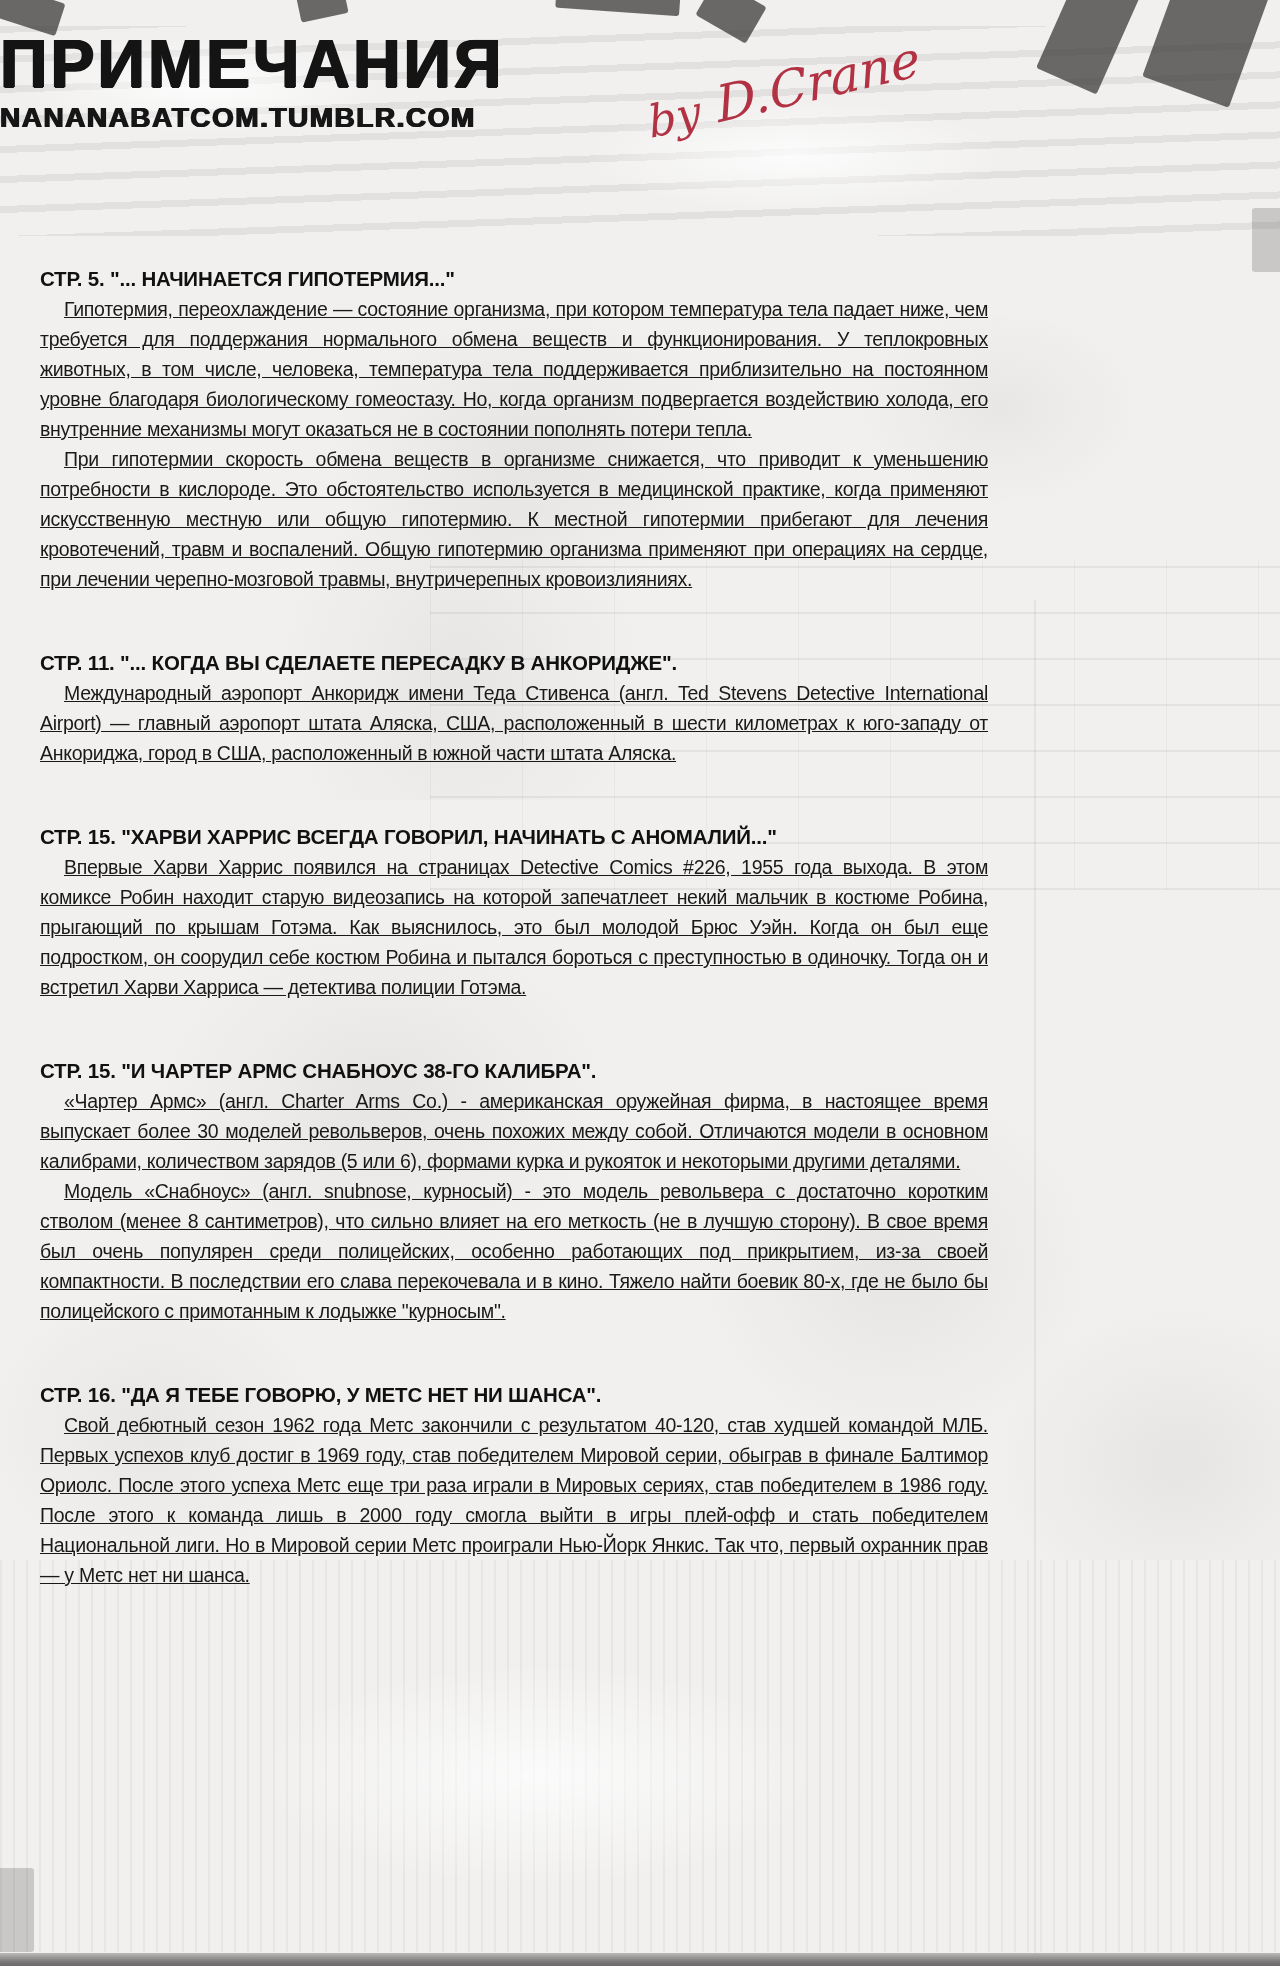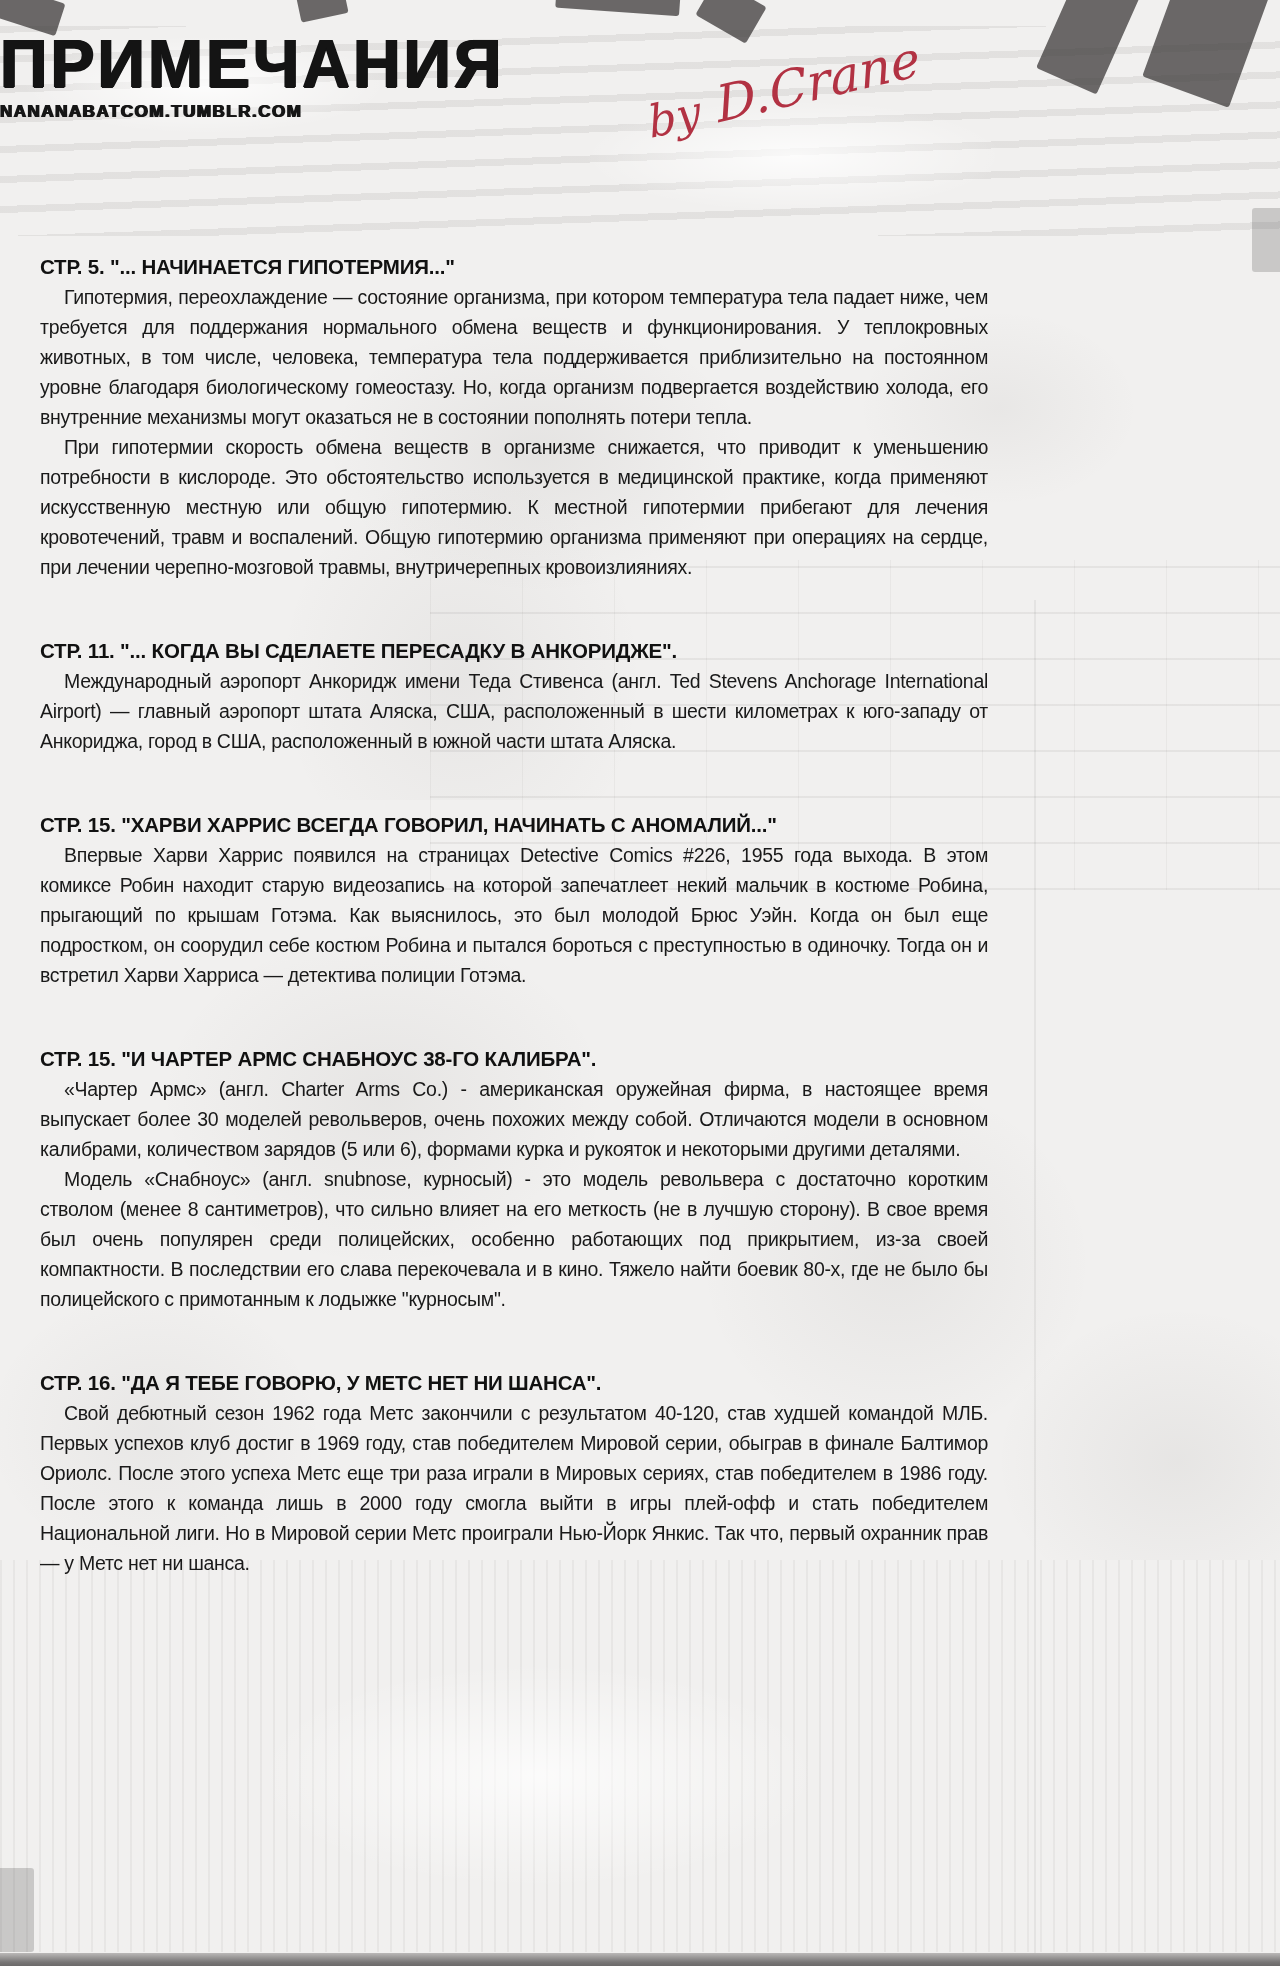--- a/index.html
+++ b/index.html
@@ -63,41 +63,41 @@
   
   .fg{position:relative;z-index:1;}
   .header{width:1020px;padding-top:30px;text-align:left;}
   .title{
     font-size:66px;font-weight:bold;line-height:1;letter-spacing:3px;
     color:#141414;
     text-shadow:1px 0 0 currentColor,-1px 0 0 currentColor,0 1px 0 currentColor;
     transform:scaleY(1.05);
   }
   .site-url{
-    margin-top:6px;font-size:17px;font-weight:bold;letter-spacing:1.5px;color:#161616;
+    margin-top:6px;font-size:28px;font-weight:bold;letter-spacing:1.5px;color:#161616;
     text-shadow:.8px 0 0 currentColor,-.8px 0 0 currentColor;
   }
   .signature{
     position:absolute;left:652px;top:92px;
     transform:rotate(-13deg) skewX(-6deg);transform-origin:left bottom;
     font-family:"DejaVu Serif",serif;font-style:italic;
     color:#b23243;white-space:nowrap;
   }
   .signature .by{font-size:44px;}
   .signature .name{font-size:50px;margin-left:12px;}
   .content{width:948px;padding:130px 0 0 40px;}
   .note-section{margin-bottom:54px;}
   .note-section h2{
     margin:0;font-size:20.5px;line-height:30px;font-weight:bold;
     letter-spacing:-0.2px;color:#111;
   }
   .note-section p{
     margin:0;font-size:19.5px;line-height:30px;
     text-align:justify;text-indent:24px;
-    letter-spacing:-0.3px;color:#191919;
+    letter-spacing:-0.3px;color:#191919;text-decoration:underline;
   }
 </style>
 </head>
 <body>
 
 <div class="page">
 
   <div class="bg">
     <div class="bg-top-streaks"></div>
     <div class="bg-mid-blobs"></div>
@@ -130,21 +130,21 @@
     <div class="content">
 
       <section class="note-section">
         <h2>СТР. 5. "... НАЧИНАЕТСЯ ГИПОТЕРМИЯ..."</h2>
         <p>Гипотермия, переохлаждение — состояние организма, при котором температура тела падает ниже, чем требуется для поддержания нормального обмена веществ и функционирования. У теплокровных животных, в том числе, человека, температура тела поддерживается приблизительно на постоянном уровне благодаря биологическому гомеостазу. Но, когда организм подвергается воздействию холода, его внутренние механизмы могут оказаться не в состоянии пополнять потери тепла.</p>
         <p>При гипотермии скорость обмена веществ в организме снижается, что приводит к уменьшению потребности в кислороде. Это обстоятельство используется в медицинской практике, когда применяют искусственную местную или общую гипотермию. К местной гипотермии прибегают для лечения кровотечений, травм и воспалений. Общую гипотермию организма применяют при операциях на сердце, при лечении черепно-мозговой травмы, внутричерепных кровоизлияниях.</p>
       </section>
 
       <section class="note-section">
         <h2>СТР. 11. "... КОГДА ВЫ СДЕЛАЕТЕ ПЕРЕСАДКУ В АНКОРИДЖЕ".</h2>
-        <p>Международный аэропорт Анкоридж имени Теда Стивенса (англ. Ted Stevens Anchorage International Airport) — главный аэропорт штата Аляска, США, расположенный в шести километрах к юго-западу от Анкориджа, город в США, расположенный в южной части штата Аляска.</p>
+        <p>Международный аэропорт Анкоридж имени Теда Стивенса (англ. Ted Stevens Detective International Airport) — главный аэропорт штата Аляска, США, расположенный в шести километрах к юго-западу от Анкориджа, город в США, расположенный в южной части штата Аляска.</p>
       </section>
 
       <section class="note-section">
         <h2>СТР. 15. "ХАРВИ ХАРРИС ВСЕГДА ГОВОРИЛ, НАЧИНАТЬ С АНОМАЛИЙ..."</h2>
         <p>Впервые Харви Харрис появился на страницах Detective Comics #226, 1955 года выхода. В этом комиксе Робин находит старую видеозапись на которой запечатлеет некий мальчик в костюме Робина, прыгающий по крышам Готэма. Как выяснилось, это был молодой Брюс Уэйн. Когда он был еще подростком, он соорудил себе костюм Робина и пытался бороться с преступностью в одиночку. Тогда он и встретил Харви Харриса — детектива полиции Готэма.</p>
       </section>
 
       <section class="note-section">
         <h2>СТР. 15. "И ЧАРТЕР АРМС СНАБНОУС 38-ГО КАЛИБРА".</h2>
         <p>«Чартер Армс» (англ. Charter Arms Co.) - американская оружейная фирма, в настоящее время выпускает более 30 моделей револьверов, очень похожих между собой. Отличаются модели в основном калибрами, количеством зарядов (5 или 6), формами курка и рукояток и некоторыми другими деталями.</p>

